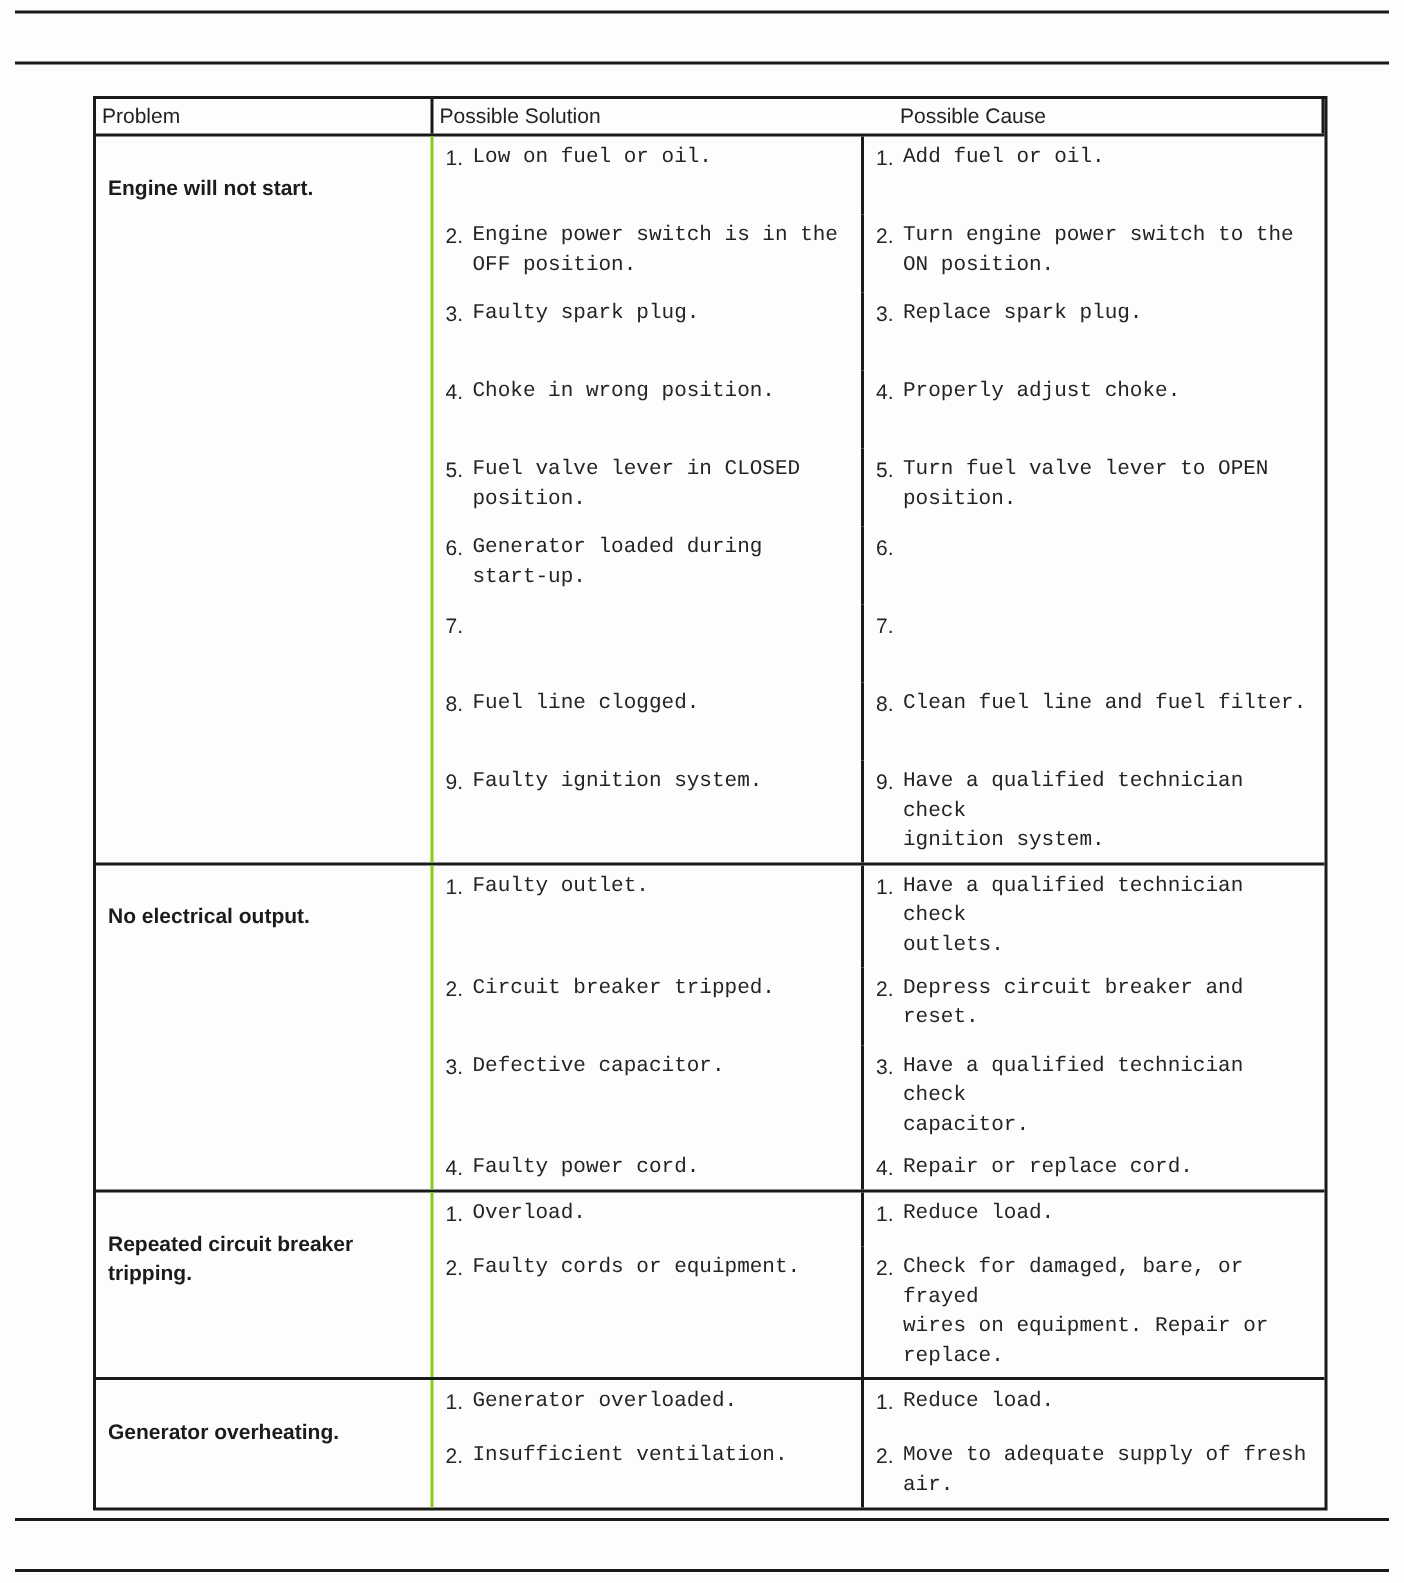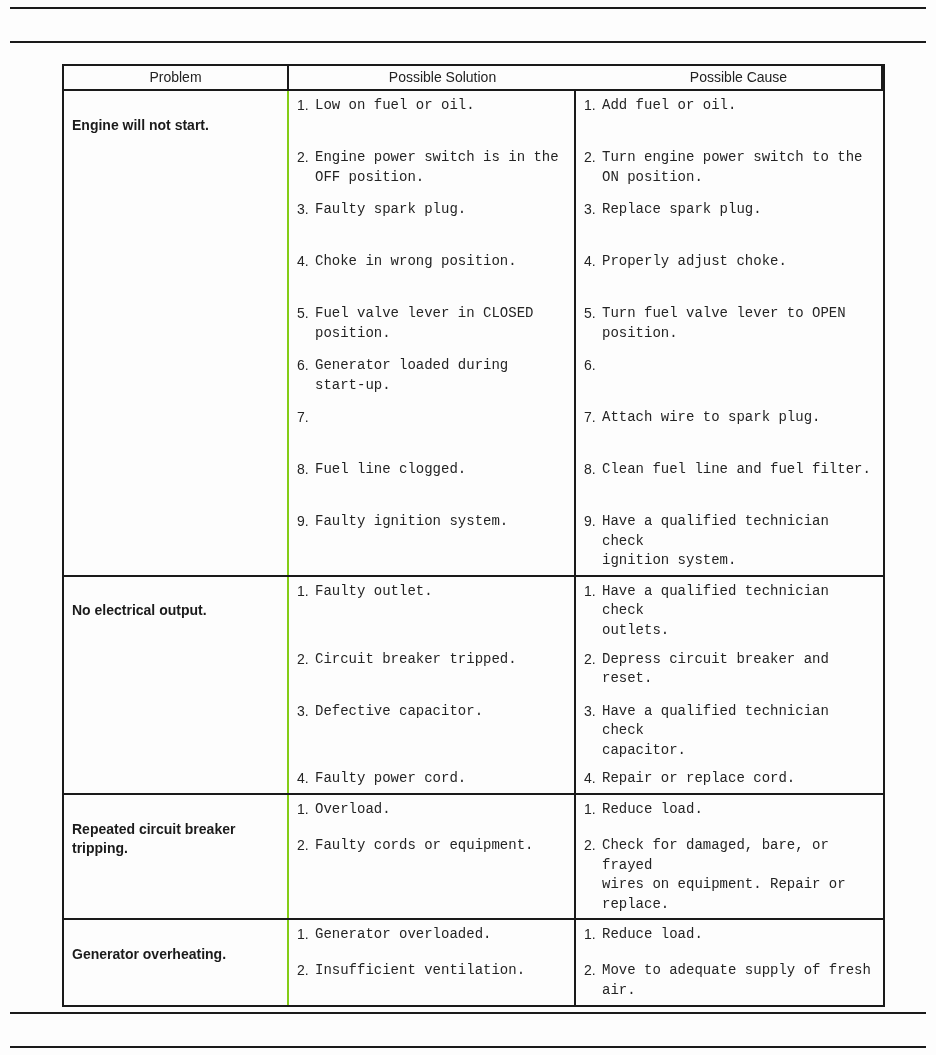--- a/index.html
+++ b/index.html
@@ -26,21 +26,21 @@
     position: absolute;
     left: 62px;
     top: 64px;
     width: 823px;
     border: 2px solid #1a1a1a;
     background: #fdfdfd;
   }
   .thead { display: flex; border-bottom: 2px solid #1a1a1a; }
   .th {
     padding: 3px 4px 4px;
-    text-align: center;
+    text-align: left;
     font-size: 14px;
     color: #222;
   }
   .th-problem  { width: 225px; border-right: 2px solid #1a1a1a; }
   .th-cause    { width: 287px; border-right: 2px solid #1a1a1a; }
   .th-solution { flex: 1; }
 
   .body-row { display: flex; border-top: 2px solid #1a1a1a; }
   .body-row:first-child { border-top: none; }
 
@@ -165,21 +165,20 @@
       <span class="num sol-num">6.</span>
     </div>
   </div>
 
   <div class="pair">
     <div class="cell cause-cell">
       <span class="num cause-num">7.</span>
     </div>
     <div class="cell sol-cell">
       <span class="num sol-num">7.</span>
-      <span class="txt sol-text">Attach wire to spark plug.</span>
     </div>
   </div>
 
   <div class="pair">
     <div class="cell cause-cell">
       <span class="num cause-num">8.</span>
       <span class="txt cause-text">Fuel line clogged.</span>
     </div>
     <div class="cell sol-cell">
       <span class="num sol-num">8.</span>

